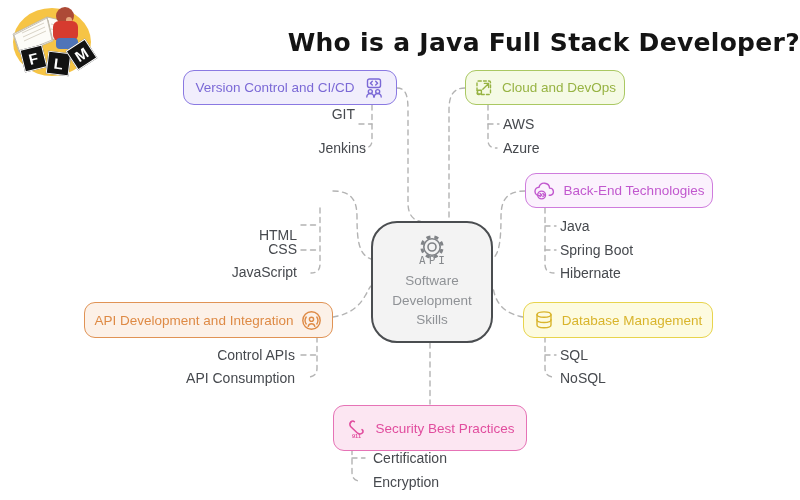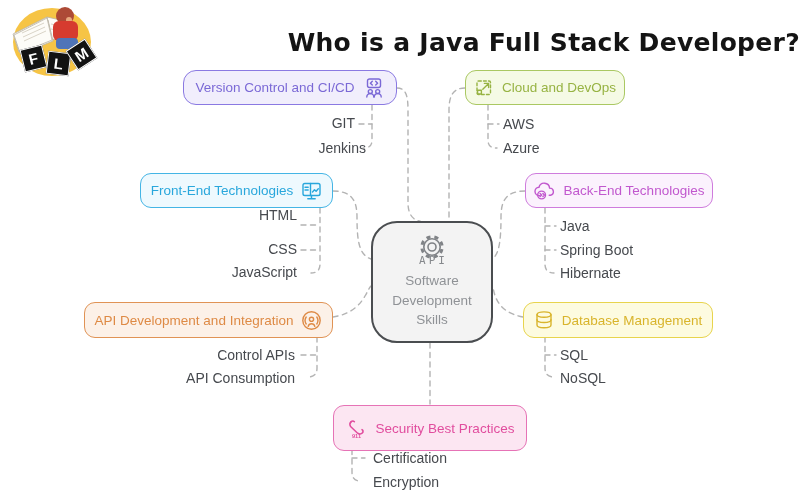--- a/index.html
+++ b/index.html
@@ -112,63 +112,51 @@
           <circle cx="18" cy="13" r="10.2" stroke-width="3" stroke-dasharray="4.1 3.9" transform="rotate(12 18 13)"></circle>
           <circle cx="18" cy="13" r="8.2" stroke-width="1.6"></circle>
           <circle cx="18" cy="13" r="4" stroke-width="1.6"></circle>
         </g>
       </svg>
     </span>
     <span class="center-icon-text">API</span>
     <div class="center-label">Software Development Skills</div>
   </div>
 
-  <div class="branch-node" style="left: 183px; top: 70px; width: 214px; height: 35px; border-radius: 13px; --bc: #8a79e2; --bg: #f1eefc; --tc: #7b69d6;">
+  <div class="branch-node" style="left: 183px; top: 70px; width: 214px; height: 35px; --bc: #8a79e2; --bg: #f1eefc; --tc: #7b69d6;">
     <span>Version Control and CI/CD</span>
     <span class="node-icon">
       <svg width="22" height="20" viewBox="0 0 22 20" fill="none" stroke="currentColor" stroke-width="1.4" stroke-linecap="round" stroke-linejoin="round">
         <rect x="4.5" y="1" width="13" height="8.5" rx="2"></rect>
         <path d="M9.3,3.3 L7.4,5.2 L9.3,7.1"></path>
         <path d="M12.7,3.3 L14.6,5.2 L12.7,7.1"></path>
         <circle cx="7.3" cy="13.6" r="2"></circle>
         <circle cx="14.7" cy="13.6" r="2"></circle>
         <path d="M3.8,19 a3.5,3.5 0 0 1 7,0"></path>
         <path d="M11.2,19 a3.5,3.5 0 0 1 7,0"></path>
       </svg>
     </span>
   </div>
-  <div class="child-label" style="right:445px;top:116px;">GIT</div>
+  <div class="child-label" style="right:445px;top:107px;">GIT</div>
   <div class="child-label" style="right:434px;top:141px;">Jenkins</div>
 
   <div class="branch-node" style="left: 465px; top: 70px; width: 160px; height: 35px; --bc: #aac862; --bg: #f5fae5; --tc: #97b343;">
     <span class="node-icon">
       <svg width="20" height="20" viewBox="0 0 20 20" fill="none" stroke="currentColor" stroke-width="1.4" stroke-linecap="round" stroke-linejoin="round">
         <rect x="3" y="3" width="13.5" height="13.5" rx="1.5" stroke-dasharray="2.8 2.2"></rect>
         <path d="M8.8,11.2 L14.6,5.4 M10.4,5.4 L14.6,5.4 L14.6,9.6"></path>
         <rect x="3.6" y="12.2" width="3.8" height="3.8"></rect>
       </svg>
     </span>
     <span>Cloud and DevOps</span>
   </div>
   <div class="child-label" style="left:503px;top:117px;">AWS</div>
   <div class="child-label" style="left:503px;top:141px;">Azure</div>
 
-  <div class="branch-node" style="left: 140px; top: 173px; width: 193px; height: 35px; --bc: #44b5e5; --bg: #eef9fe; --tc: #29a7dc;">
-    <span>Front-End Technologies</span>
-    <span class="node-icon">
-      <svg width="21" height="20" viewBox="0 0 21 20" fill="none" stroke="currentColor" stroke-width="1.4" stroke-linecap="round" stroke-linejoin="round">
-        <rect x="2" y="2.5" width="17" height="12" rx="1.8"></rect>
-        <path d="M9.5,2.5 L9.5,14.5"></path>
-        <path d="M4,6.2 H7.2 M4,9 H7.2"></path>
-        <path d="M11.5,11 l2,-2.2 1.6,1.5 2.2,-2.6"></path>
-        <path d="M10.5,14.5 V17.4 M6.8,17.8 H14.2"></path>
-      </svg>
-    </span>
-  </div>
-  <div class="child-label" style="right:503px;top:208px;">HTML</div>
+  <div class="child-label" style="right:503px;top:228px;">HTML</div>
   <div class="child-label" style="right:503px;top:242px;">CSS</div>
   <div class="child-label" style="right:503px;top:265px;">JavaScript</div>
 
   <div class="branch-node" style="left: 525px; top: 173px; width: 188px; height: 35px; --bc: #cf7cdd; --bg: #fbf2fd; --tc: #c158ce;">
     <span class="node-icon">
       <svg width="22" height="20" viewBox="0 0 22 20" fill="none" stroke="currentColor" stroke-width="1.4" stroke-linecap="round" stroke-linejoin="round">
         <path d="M6.2,14.6 H5.4 a4.2,4.2 0 0 1 -0.4,-8.4 a5.4,5.4 0 0 1 10.6,0.9 a3.6,3.6 0 0 1 1,7.1 h-1.4"></path>
         <circle cx="7.6" cy="14" r="3.9"></circle>
         <path d="M6.1,12.4 l1.5,1.6 -1.5,1.6"></path>
         <path d="M8.9,12.4 l1.5,1.6 -1.5,1.6"></path>

